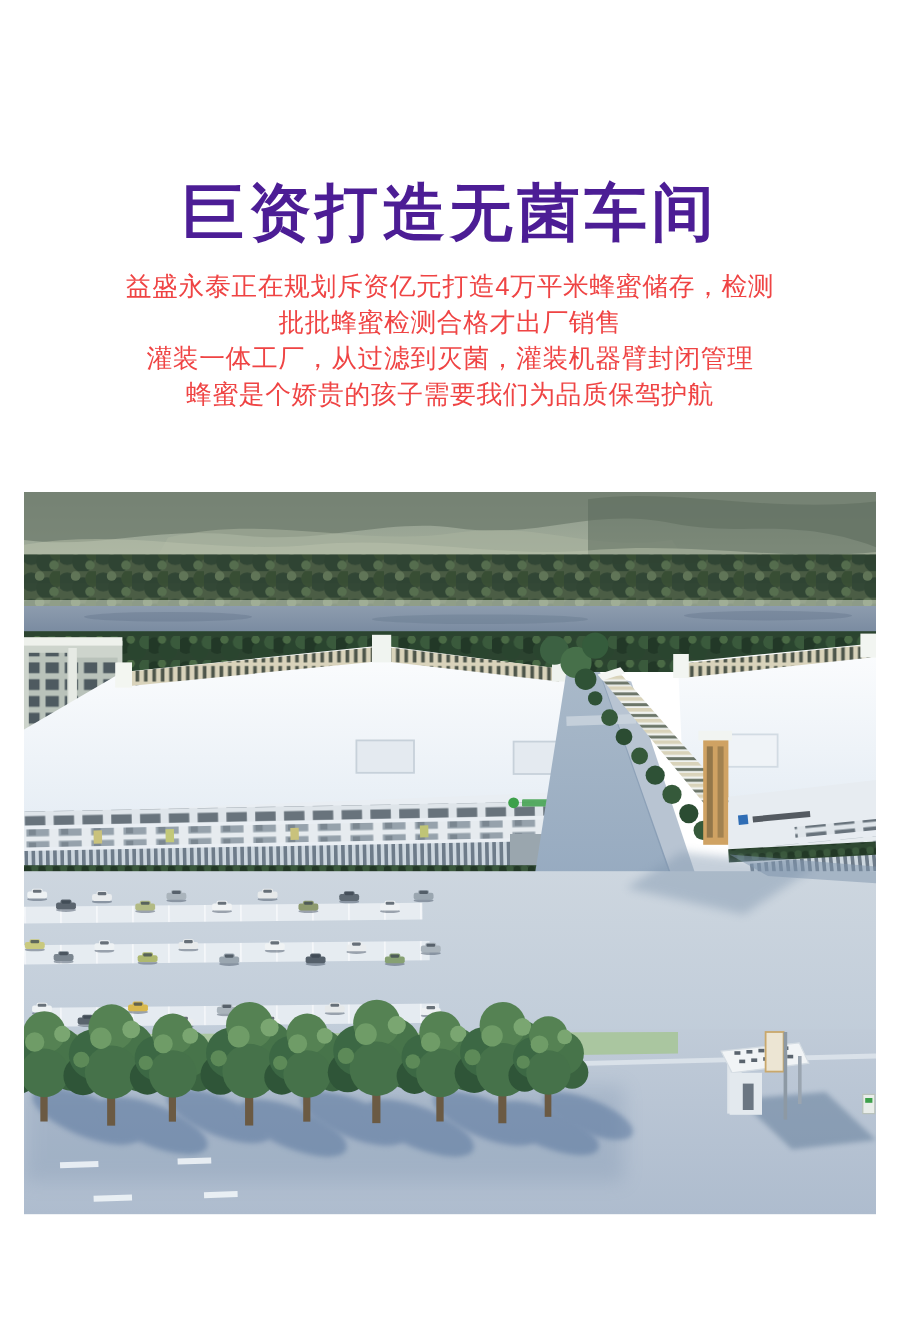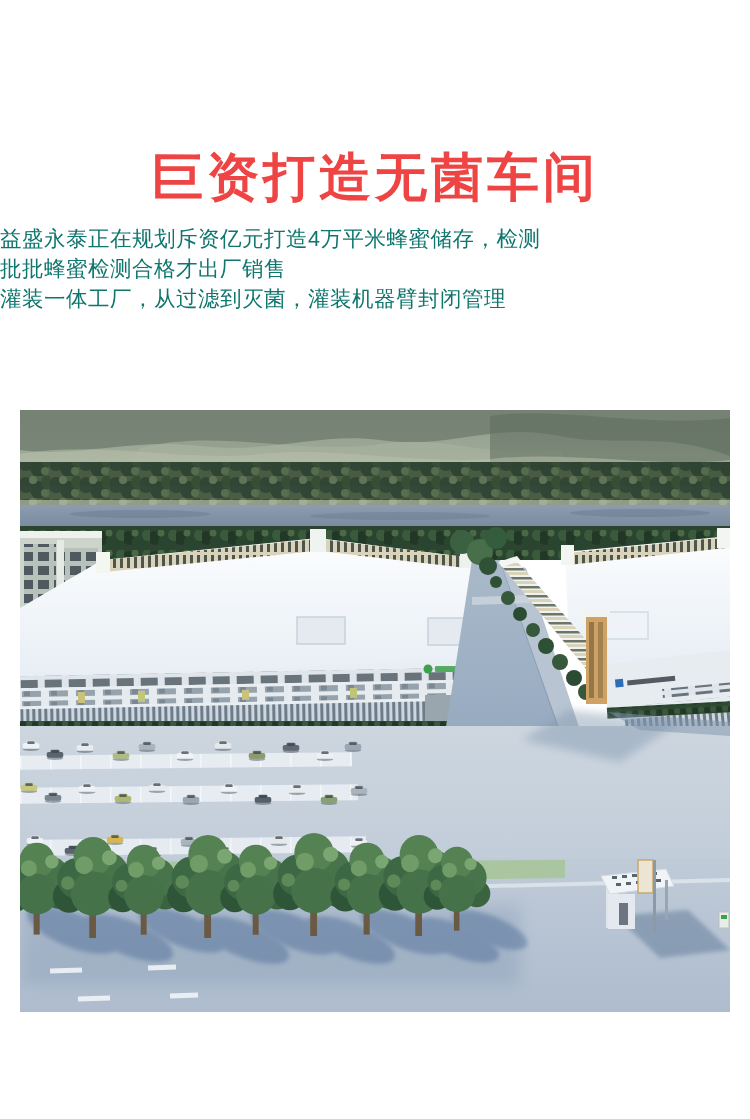--- a/index.html
+++ b/index.html
@@ -7,43 +7,44 @@
     width:750px;height:1119px;
     background:#ffffff;
     font-family:"Liberation Sans","DejaVu Sans",sans-serif;
     position:relative;overflow:hidden;
     color:#111;
   }
   .headline{
     position:absolute;top:108px;left:0;width:750px;
     text-align:center;
     font-size:52px;font-weight:700;letter-spacing:4px;
-    color:#ef4444;white-space:nowrap;
+    color:#4c1d95;white-space:nowrap;
   }
   .body-text{
     position:absolute;top:224px;left:0;width:750px;
-    text-align:left;
+    text-align:center;
     font-size:21.5px;line-height:30px;font-weight:400;
-    color:#0f766e;letter-spacing:0.5px;
+    color:#ef4444;letter-spacing:0.5px;
   }
   .body-text p{margin:0;}
   .photo{
     position:absolute;left:20px;top:410px;width:710px;height:602px;
   }
   .photo svg{display:block;width:710px;height:602px;}
 </style>
 </head>
 <body>
 
 <h1 class="headline">巨资打造无菌车间</h1>
 
 <div class="body-text">
   <p>益盛永泰正在规划斥资亿元打造4万平米蜂蜜储存，检测</p>
   <p>批批蜂蜜检测合格才出厂销售</p>
   <p>灌装一体工厂，从过滤到灭菌，灌装机器臂封闭管理</p>
+  <p>蜂蜜是个娇贵的孩子需要我们为品质保驾护航</p>
 </div>
 
 <div class="photo">
 <svg viewBox="0 0 710 602" xmlns="http://www.w3.org/2000/svg">
   <defs>
     <linearGradient id="gMount" x1="0" y1="0" x2="0" y2="1">
       <stop offset="0" stop-color="#8d998a"></stop>
           <stop offset="0.55" stop-color="#a3ae9c"></stop>
           <stop offset="1" stop-color="#b7c0ab"></stop>
     </linearGradient>

